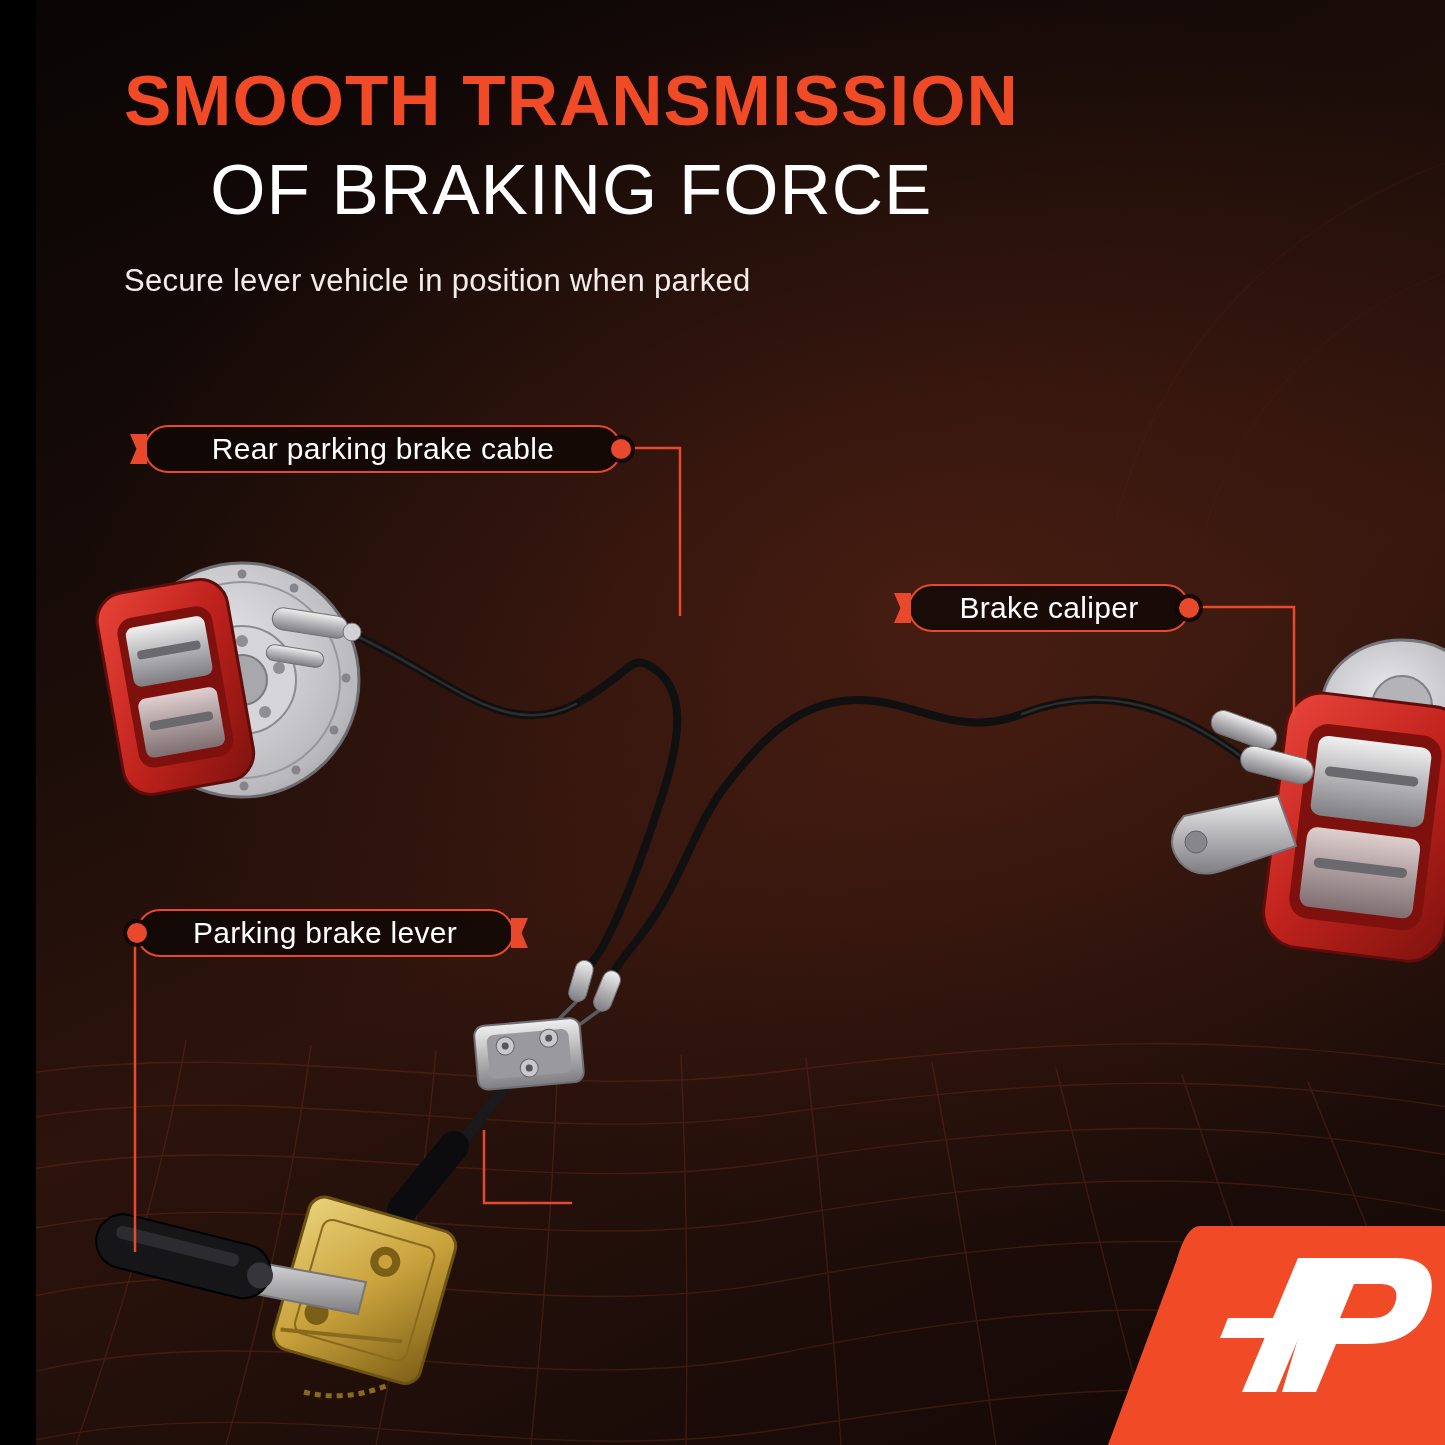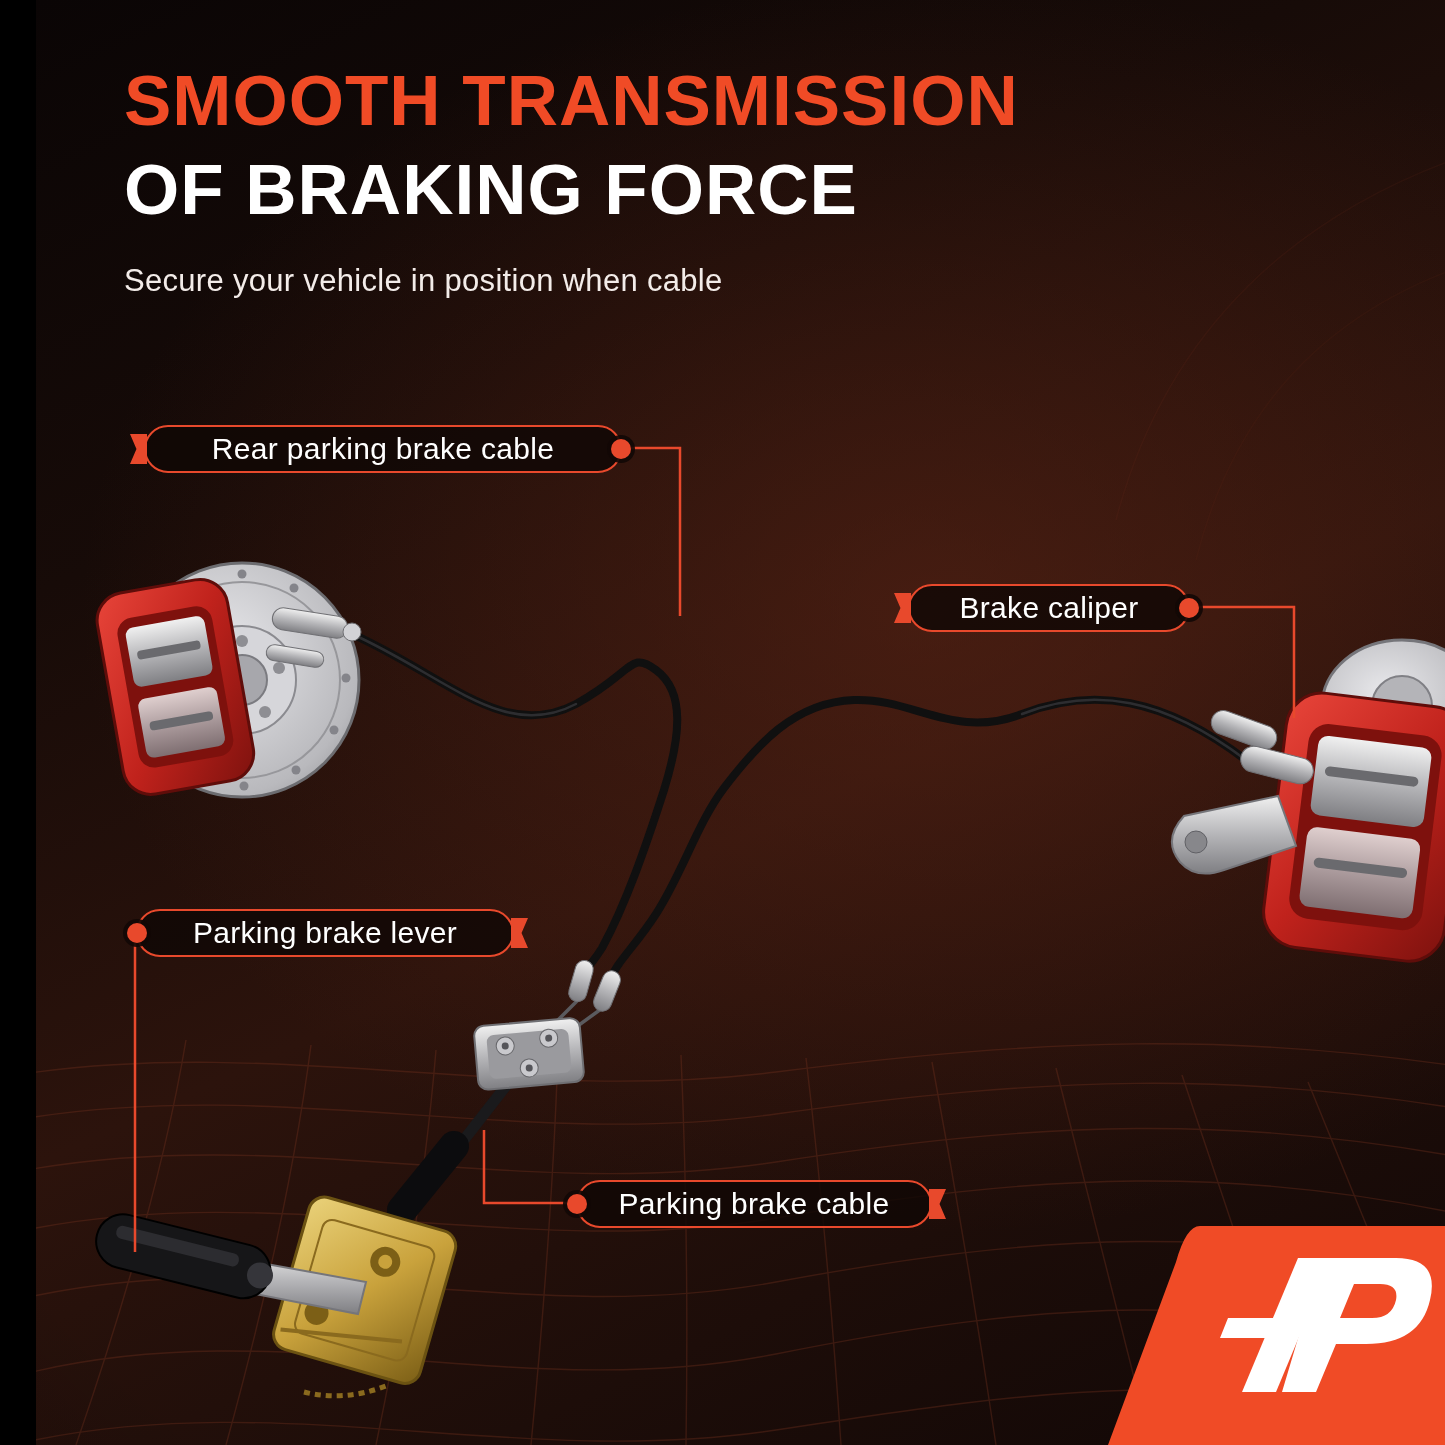--- a/index.html
+++ b/index.html
@@ -17,21 +17,21 @@
   svg.layer{ position:absolute; inset:0; width:100%; height:100%; }
   #mesh   { z-index:0; }
   .vignette{
     content:""; position:absolute; inset:0; z-index:1; pointer-events:none;
     background:radial-gradient(125% 125% at 50% 46%, rgba(0,0,0,0) 52%, rgba(0,0,0,.5) 100%);
   }
   #art    { z-index:2; }
 
   .titles{ position:absolute; left:88px; top:56px; z-index:5; }
   .t1{ font-size:71px; font-weight:700; letter-spacing:1px; color:#F04B26; line-height:1.26; }
-  .t2{ font-size:71px; font-weight:700; letter-spacing:1px; color:#ffffff; line-height:1.26; }
+  .t2{ font-size:71px; font-weight:400; letter-spacing:1px; color:#ffffff; line-height:1.26;text-align:center; }
   .sub{ margin-top:28px; font-size:31px; font-weight:400; color:#f3ece9; letter-spacing:.3px; }
 
   .pill{
     position:absolute; height:48px; z-index:6;
     border:2px solid #E8492C; border-radius:26px;
     background:rgba(16,7,5,.82);
     display:flex; align-items:center; justify-content:center;
     color:#fff; font-size:30px; font-weight:400; letter-spacing:.3px;
     white-space:nowrap;
   }
@@ -227,40 +227,35 @@
         <path d="M1192 1318 L1254 1318 L1246 1338 L1184 1338 Z" fill="#fff"></path>
         <path fill-rule="evenodd" fill="#fff" d="M1286 1258 L1360 1258 Q1404 1258 1394 1300 Q1384 1344 1330 1344 L1300 1344 L1280 1392 L1246 1392 Z
              M1318 1284 L1304 1318 L1336 1318 Q1356 1318 1360 1300 Q1363 1284 1344 1284 Z"></path>
       </g>
     </g>
   </svg>
 
   <header class="titles">
     <h1 class="t1">SMOOTH TRANSMISSION</h1>
     <h1 class="t2">OF BRAKING FORCE</h1>
-    <p class="sub">Secure your vehicle in position when cable</p>
+    <p class="sub">Secure lever vehicle in position when parked</p>
   </header>
 
   <div class="pill" id="pill-rear">
     <span class="tab left"></span>
     <span>Rear parking brake cable</span>
     <span class="dot right"></span>
   </div>
 
   <div class="pill" id="pill-lever">
     <span class="dot left"></span>
     <span>Parking brake lever</span>
     <span class="tab right"></span>
   </div>
 
   <div class="pill" id="pill-caliper">
     <span class="tab left"></span>
     <span>Brake caliper</span>
     <span class="dot right"></span>
   </div>
 
-  <div class="pill" id="pill-cable">
-    <span class="dot left"></span>
-    <span>Parking brake cable</span>
-    <span class="tab right"></span>
-  </div>
 
 </div>
 
 </body></html>

